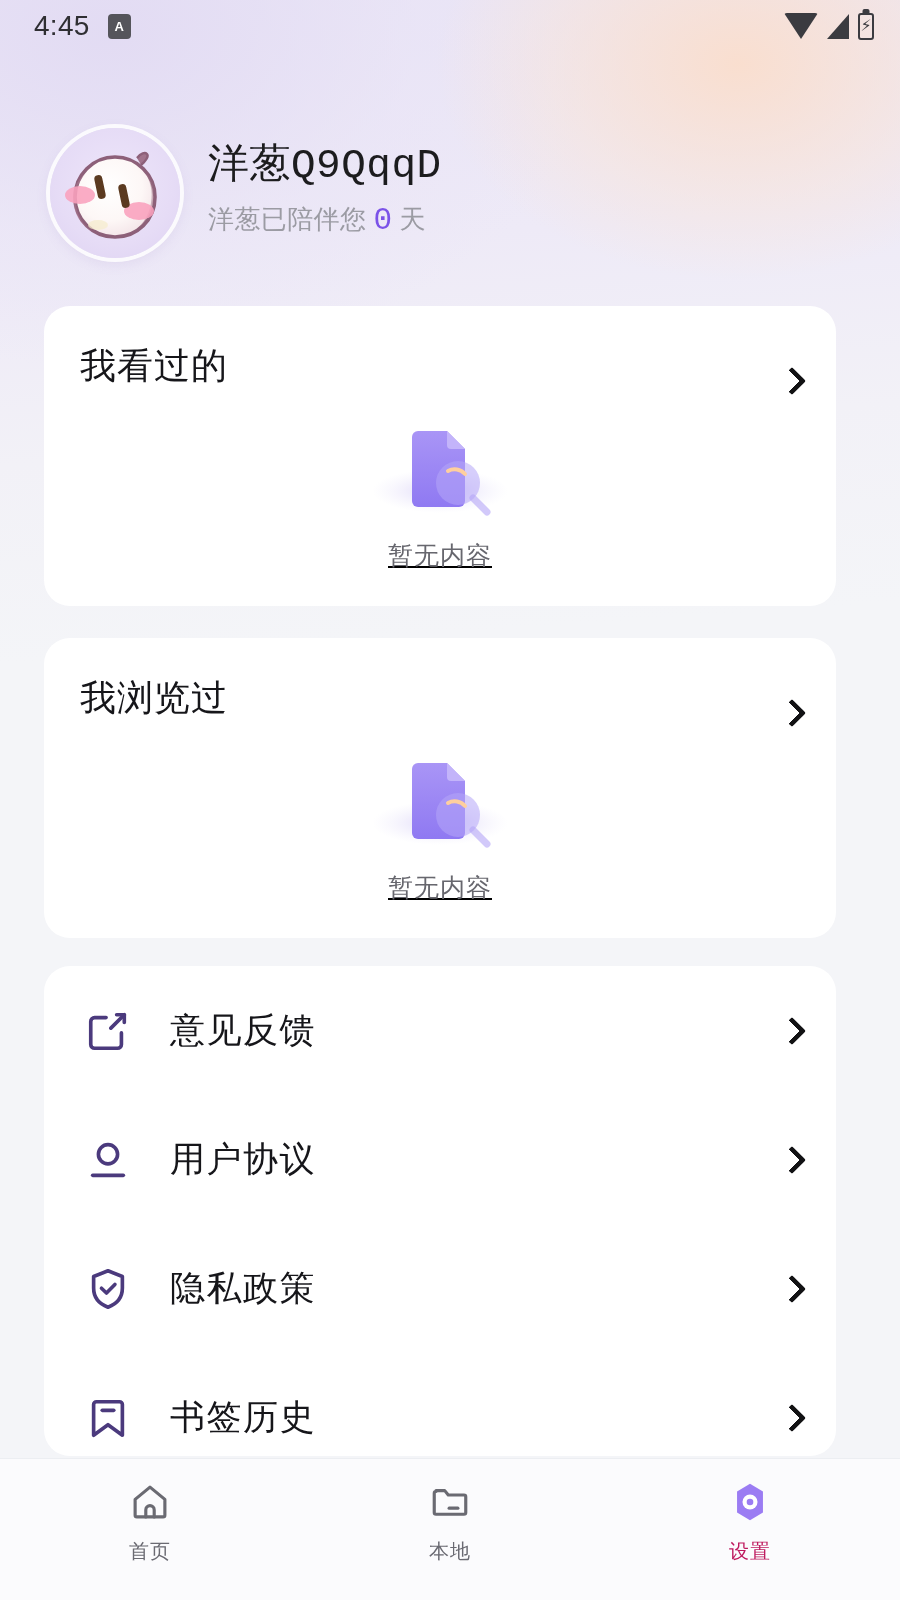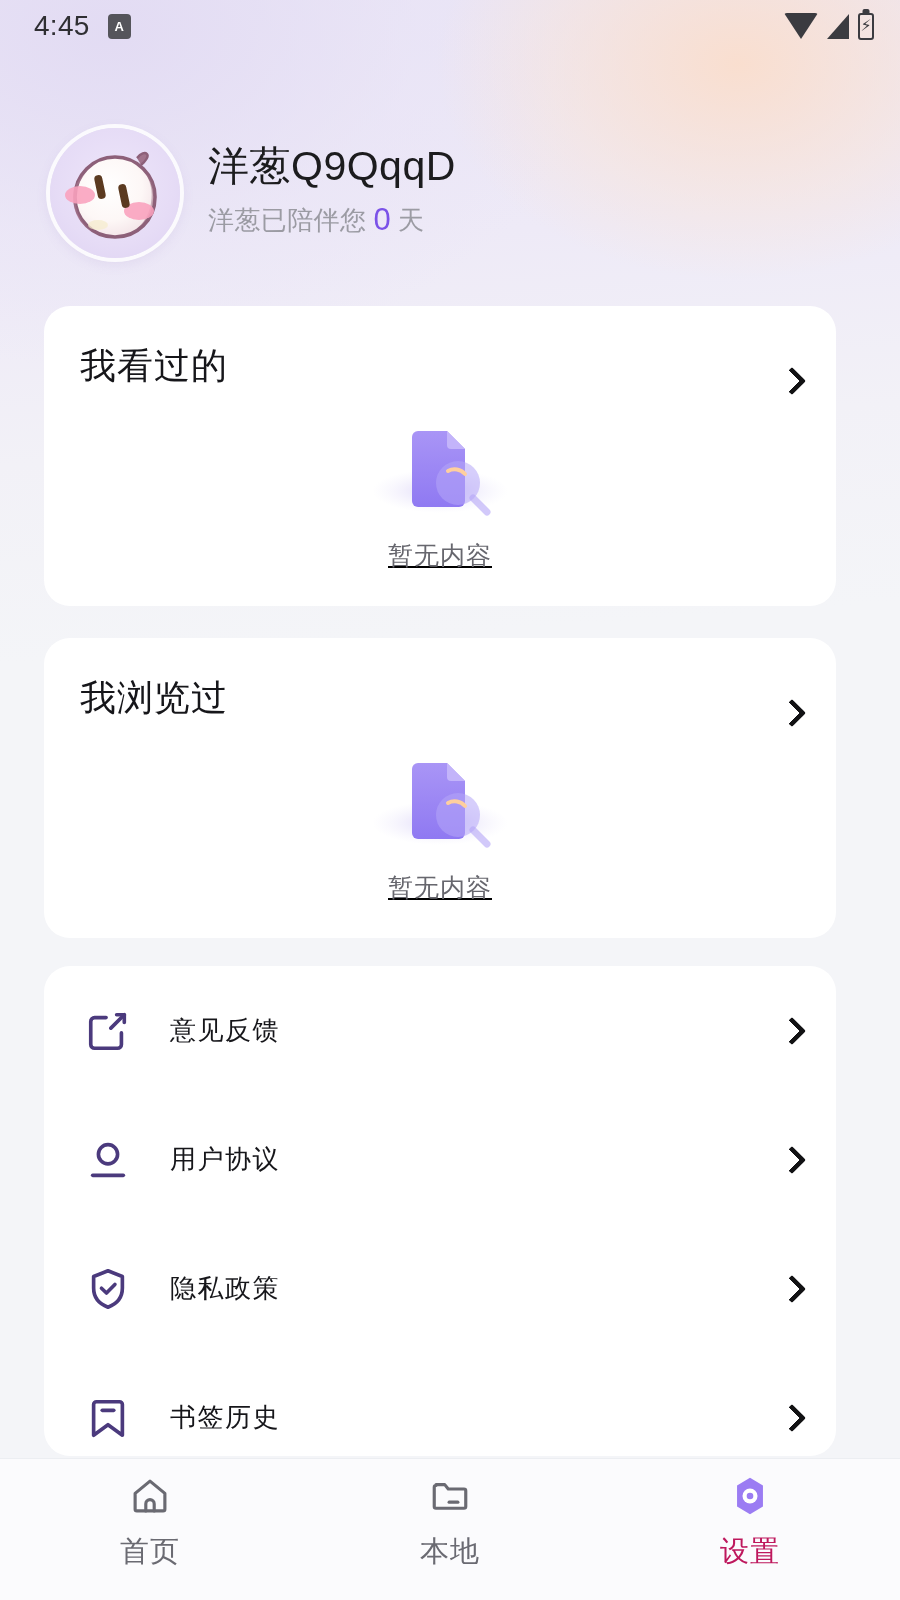--- a/index.html
+++ b/index.html
@@ -104,21 +104,21 @@
     box-shadow: 0 0 0 4px rgba(255,255,255,0.85), 0 4px 14px rgba(140,110,190,0.17);
     position: relative;
     overflow: hidden;
     flex: none;
   }
   .onion {
     position: absolute;
     left: 13px; top: 14px;
     width: 104px; height: 104px;
   }
-  .name-block { padding-bottom: 4px; }
+  .name-block { padding-bottom: 4px; font-family: Liberation Mono, monospace; }
   .username {
     font-size: 41px;
     color: #1c1c1e;
     letter-spacing: 0.5px;
     line-height: 1.12;
     white-space: nowrap;
   }
   .subline {
     margin-top: 13px;
     font-size: 26px;
@@ -189,21 +189,21 @@
     align-items: center;
     padding: 0 34px 0 38px;
   }
   .menu-icon {
     width: 52px; height: 52px;
     flex: none;
     display: flex; align-items: center; justify-content: center;
   }
   .menu-label {
     margin-left: 36px;
-    font-size: 26px;
+    font-size: 35px;
     color: #16161a;
     letter-spacing: 1.5px;
   }
 
   
   .tabbar {
     position: absolute;
     left: 0; right: 0; bottom: 0;
     height: 142px;
     background: #fbfbfd;
@@ -214,21 +214,21 @@
     flex: 1;
     display: flex;
     flex-direction: column;
     align-items: center;
     justify-content: center;
     gap: 14px;
     padding-bottom: 14px;
   }
   .tab-ic { width: 44px; height: 44px; display: flex; align-items: center; justify-content: center; }
   .tab-label {
-    font-size: 29px;
+    font-size: 20px;
     color: #6a6a72;
     letter-spacing: 1px;
   }
   .tab.active .tab-label { color: #be185d; }
 </style>
 </head>
 <body>
 
 <div id="app">
 

